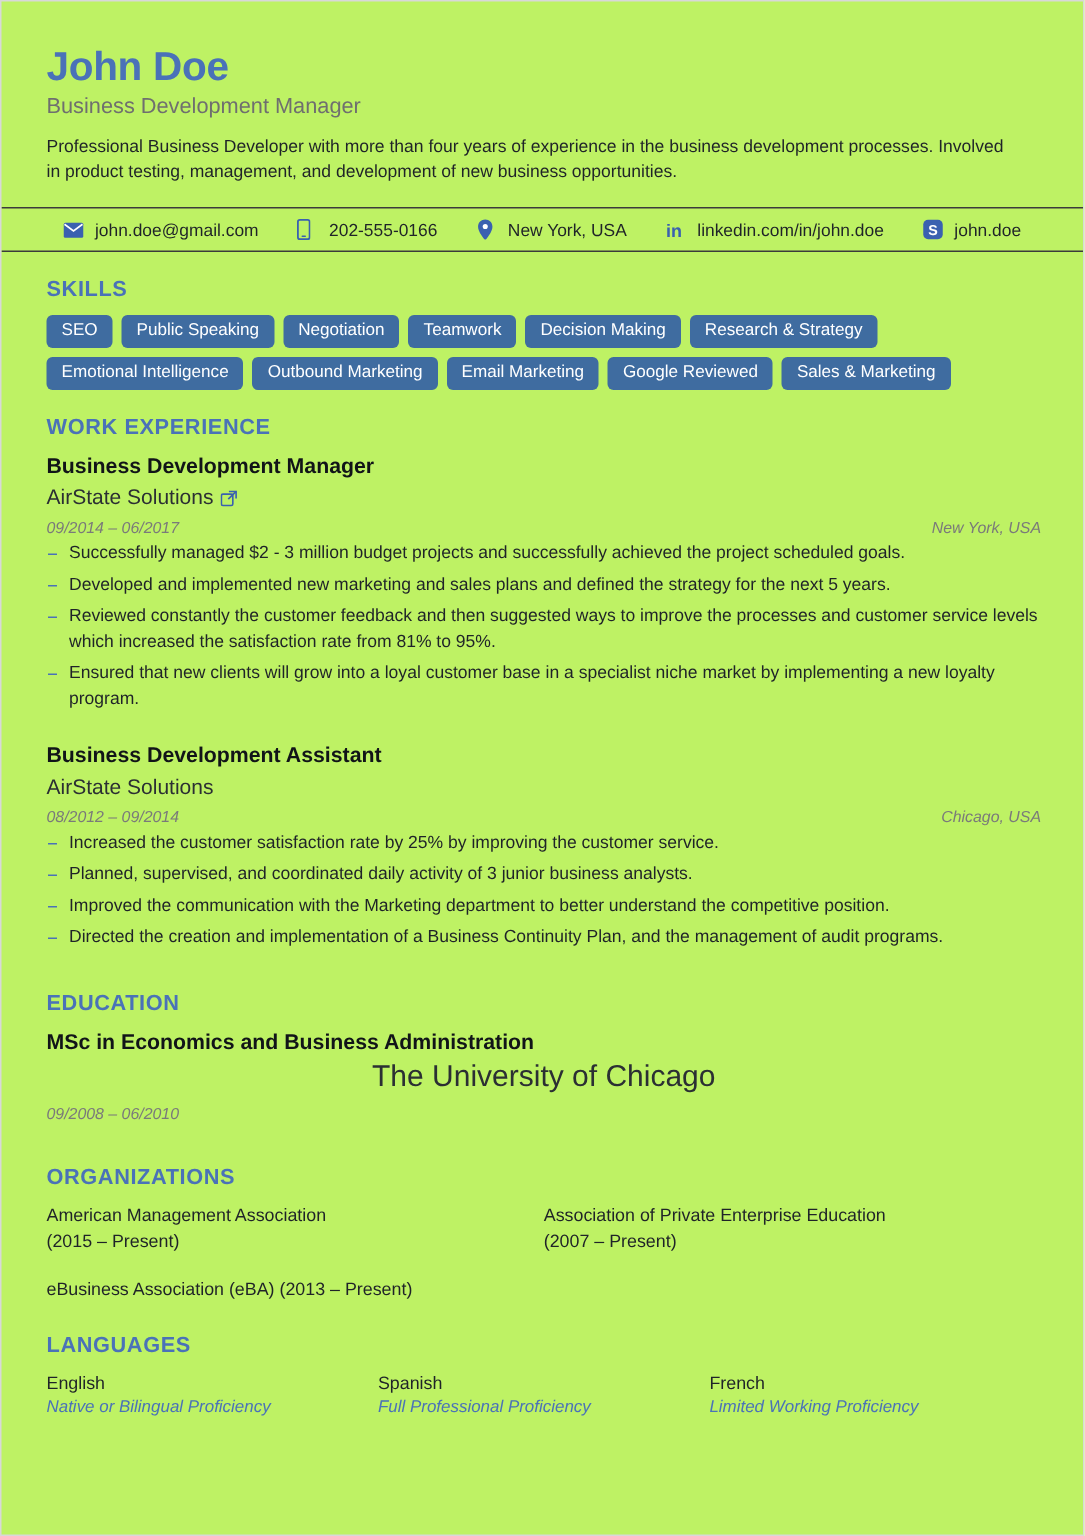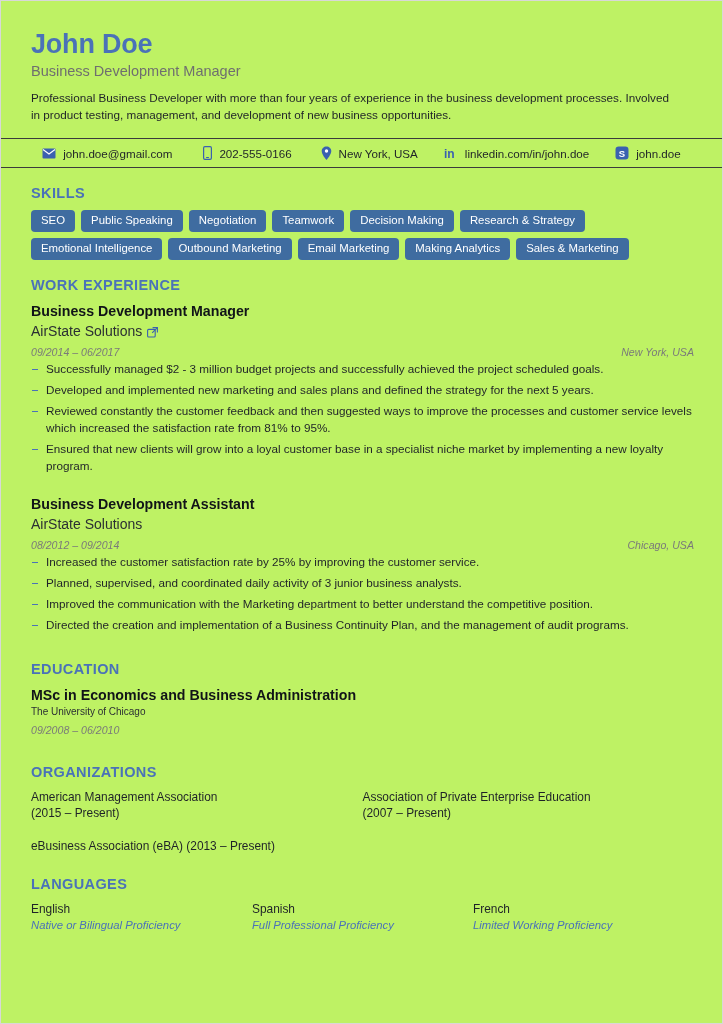--- a/index.html
+++ b/index.html
@@ -67,21 +67,21 @@
     display: flex;
     align-items: center;
     gap: 7px;
     font-size: 11.6px;
     color: #1f2328;
     white-space: nowrap;
   }
   .contact-item .ico {
     display: inline-flex;
     align-items: center;
-    justify-content: flex-end;
+    justify-content: flex-start;
     width: 14px;
     height: 14px;
     color: #3a61b0;
     flex: 0 0 auto;
   }
   .contact-item .ico svg { display: block; }
 
   
   .section { margin-top: 17px; }
   .section-title {
@@ -172,24 +172,25 @@
   }
 
   
   .edu-degree {
     font-size: 14.2px;
     font-weight: bold;
     color: #111418;
     line-height: 1.3;
   }
   .edu-school {
-    font-size: 10px;
+    font-size: 20px;
     color: #2b2f33;
     line-height: 1.35;
     margin-top: 1px;
+    text-align: center;
   }
   .edu-dates {
     font-size: 10.6px;
     font-style: italic;
     color: #7a7a7a;
     margin-top: 5px;
   }
 
   
   .org-grid {
@@ -299,21 +300,21 @@
             <span class="skill-tag">Public Speaking</span>
             <span class="skill-tag">Negotiation</span>
             <span class="skill-tag">Teamwork</span>
             <span class="skill-tag">Decision Making</span>
             <span class="skill-tag">Research &amp; Strategy</span>
           </div>
           <div class="skill-row">
             <span class="skill-tag">Emotional Intelligence</span>
             <span class="skill-tag">Outbound Marketing</span>
             <span class="skill-tag">Email Marketing</span>
-            <span class="skill-tag">Making Analytics</span>
+            <span class="skill-tag">Google Reviewed</span>
             <span class="skill-tag">Sales &amp; Marketing</span>
           </div>
         </div>
     </div>
 
     <div class="section">
       <div class="section-title">WORK EXPERIENCE</div>
       <div id="work-jobs">
           <div class="job">
             <div class="job-role">Business Development Manager</div>

